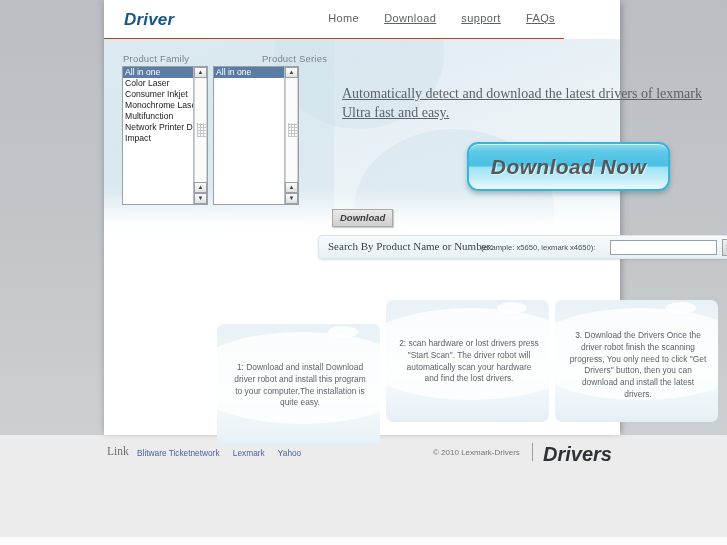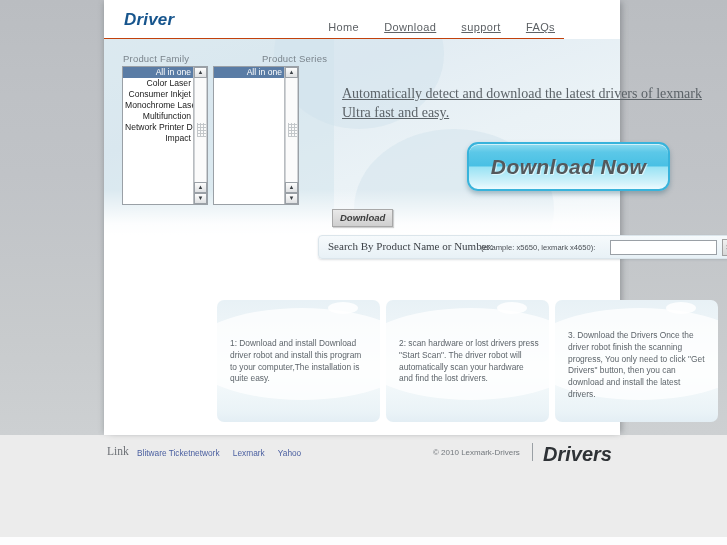--- a/index.html
+++ b/index.html
@@ -73,21 +73,21 @@
     font-size: 17px;
     font-weight: bold;
     font-style: italic;
     color: #17558d;
     letter-spacing: .2px;
     font-family: "Liberation Sans", sans-serif;
   }
   #main-nav {
     position: absolute;
     right: 9px;
-    top: 21px;
+    top: 12px;
     font-size: 11px;
   }
   #main-nav a {
     color: #5d6165;
     text-decoration: none;
     margin-left: 22px;
     font-family: "Liberation Sans", sans-serif;
     letter-spacing: .4px;
   }
   #main-nav a.underlined { text-decoration: underline; }
@@ -128,21 +128,20 @@
     background: #ffffff;
     border: 1px solid #9aa0a6;
     box-sizing: border-box;
     overflow: hidden;
   }
   .lb-inner {
     position: absolute;
     left: 0; top: 0; bottom: 0;
     right: 14px;
     overflow: hidden;
-    text-align: right;
   }
   .lb-item {
     font-size: 8.6px;
     line-height: 11px;
     padding: 0 2px;
     color: #1a1a1a;
     white-space: nowrap;
     font-family: "Liberation Sans", sans-serif;
   }
   .lb-item.selected {
@@ -308,20 +307,21 @@
 
   
   .info-box {
     position: absolute;
     top: 300px;
     width: 163px;
     height: 122px;
     border-radius: 7px;
     overflow: hidden;
     background: linear-gradient(180deg, #e8f1f6 0%, #eef5f8 25%, #f7fbfc 58%, #eaf3f7 92%, #e3eef4 100%);
+    text-align: center;
   }
   .info-swoosh {
     position: absolute;
     left: -30px;
     top: 8px;
     width: 230px;
     height: 92px;
     border-radius: 50%;
     background: #ffffff;
     opacity: .75;
@@ -339,21 +339,21 @@
   .info-text {
     position: absolute;
     left: 13px;
     right: 10px;
     top: 38px;
     font-size: 8.4px;
     line-height: 11.8px;
     color: #5e656b;
     font-family: "Liberation Sans", sans-serif;
   }
-  #box1 { left: 113px; }
+  #box1 { left: 113px; margin-top: 24px; }
   #box2 { left: 282px; }
   #box3 { left: 451px; }
   #box3 .info-text { top: 30px; }
 
   
   #footer-link-label {
     position: absolute;
     left: 107px;
     top: 445px;
     font-size: 11.5px;

